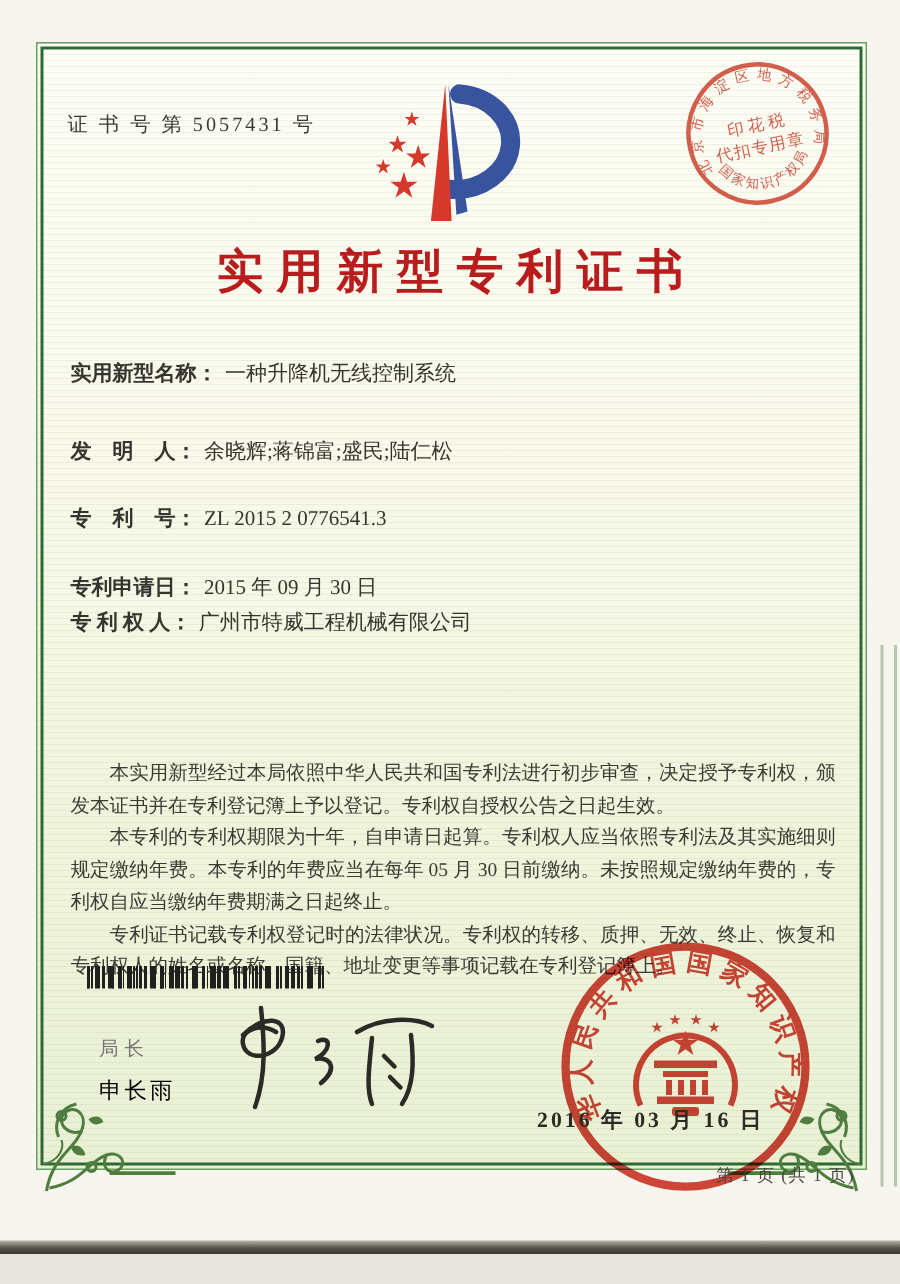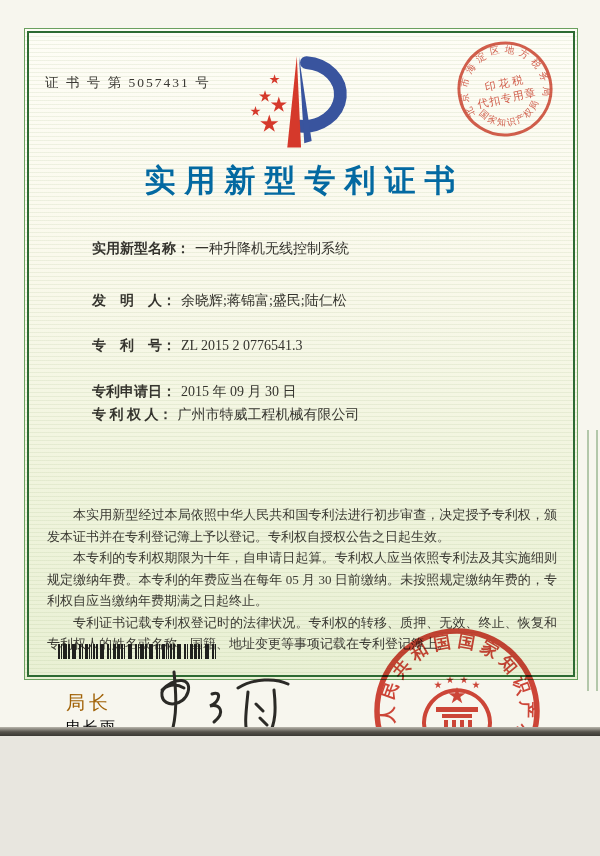--- a/index.html
+++ b/index.html
@@ -1,47 +1,47 @@
 <!DOCTYPE html>
 <html><head>
 <meta charset="utf-8">
 <style>
   html,body{margin:0;padding:0;background:#e8e6df;}
   .page{
-    position:relative;width:600px;height:736px;background:#f7f6ee;overflow:hidden;
+    position:relative;width:600px;height:836px;background:#f7f6ee;overflow:hidden;
     font-family:"Liberation Serif","DejaVu Serif",serif;color:#32312c;
   }
   
   .scan-bottom{position:absolute;left:0;right:0;bottom:0;height:9px;
     background:linear-gradient(180deg,#b9b6ac 0%,#55524b 55%,#3a3833 100%);}
   .scan-right-strip{position:absolute;right:2px;top:430px;bottom:45px;width:7px;
     border-left:2px solid rgba(96,142,86,.45);border-right:2px solid rgba(96,142,86,.45);}
   
   .cert-bg{position:absolute;left:24px;top:28px;right:22px;bottom:56px;
     background:linear-gradient(180deg,#fefdf6 0%,#faf9ec 35%,#f0f4dd 70%,#e9f0d4 100%);}
   .cert-bg::after{content:"";position:absolute;inset:0;
     background:repeating-linear-gradient(180deg,rgba(150,175,120,.14) 0 1px,transparent 1px 4px);}
   .cert-border{position:absolute;inset:28px 22px 56px 24px;border:1px solid #6aa05f;pointer-events:none;}
   .cert-border-inner{position:absolute;inset:2px;border:2px solid #2e6b33;}
   .abs{position:absolute;}
   .cert-no{left:45px;top:74px;font-size:13.5px;letter-spacing:2px;color:#3a3933;}
   .title{left:0;right:0;top:160px;text-align:center;font-size:31px;font-weight:700;
-    letter-spacing:9px;text-indent:9px;color:#0369a1;}
+    letter-spacing:9px;text-indent:9px;color:#b91c1c;}
   .field-row{position:absolute;left:47px;font-size:14px;color:#35342e;white-space:nowrap;}
-  .f-label{font-weight:600;margin-left:45px;}
+  .f-label{font-weight:600;}
   .f-value{margin-left:5px;margin-top:12px;}
   .body-text{left:47px;top:504px;width:510px;font-size:13px;line-height:21.5px;
     text-align:justify;color:#3b3a33;}
   .body-text p{margin:0;text-indent:2em;}
   .barcode{left:58px;top:644px;width:158px;height:15px;
     background:
      repeating-linear-gradient(90deg,#20201e 0 2px,transparent 2px 3px,#20201e 3px 4px,transparent 4px 7px),
      repeating-linear-gradient(90deg,#20201e 0 1px,transparent 1px 5px,#20201e 5px 7px,transparent 7px 11px);
     background-color:transparent;}
-  .signer-title{left:66px;top:690px;font-size:19px;letter-spacing:4px;color:#a16207;}
+  .signer-title{left:66px;top:690px;font-size:13px;letter-spacing:4px;color:#737373;}
   .signer-name{left:66px;top:718px;font-size:15px;letter-spacing:2px;color:#000000;}
   .signature-svg{left:150px;top:668px;}
   .seal-svg{left:368px;top:622px;mix-blend-mode:multiply;opacity:.92;}
   .seal-date{left:358px;top:737px;font-size:14.5px;font-weight:700;letter-spacing:2px;color:#2d2a24;z-index:5;}
   .stamp-svg{left:450px;top:34px;transform:rotate(-12deg);mix-blend-mode:multiply;opacity:.88;z-index:6;}
   .footer{left:0;right:30px;top:776px;text-align:right;font-size:11.5px;letter-spacing:1px;color:#45443d;}
   .flourish-left{left:25px;top:702px;}
   .flourish-right{right:23px;top:702px;transform:scaleX(-1);}
   .logo-svg{left:235px;top:52px;}
 </style>

